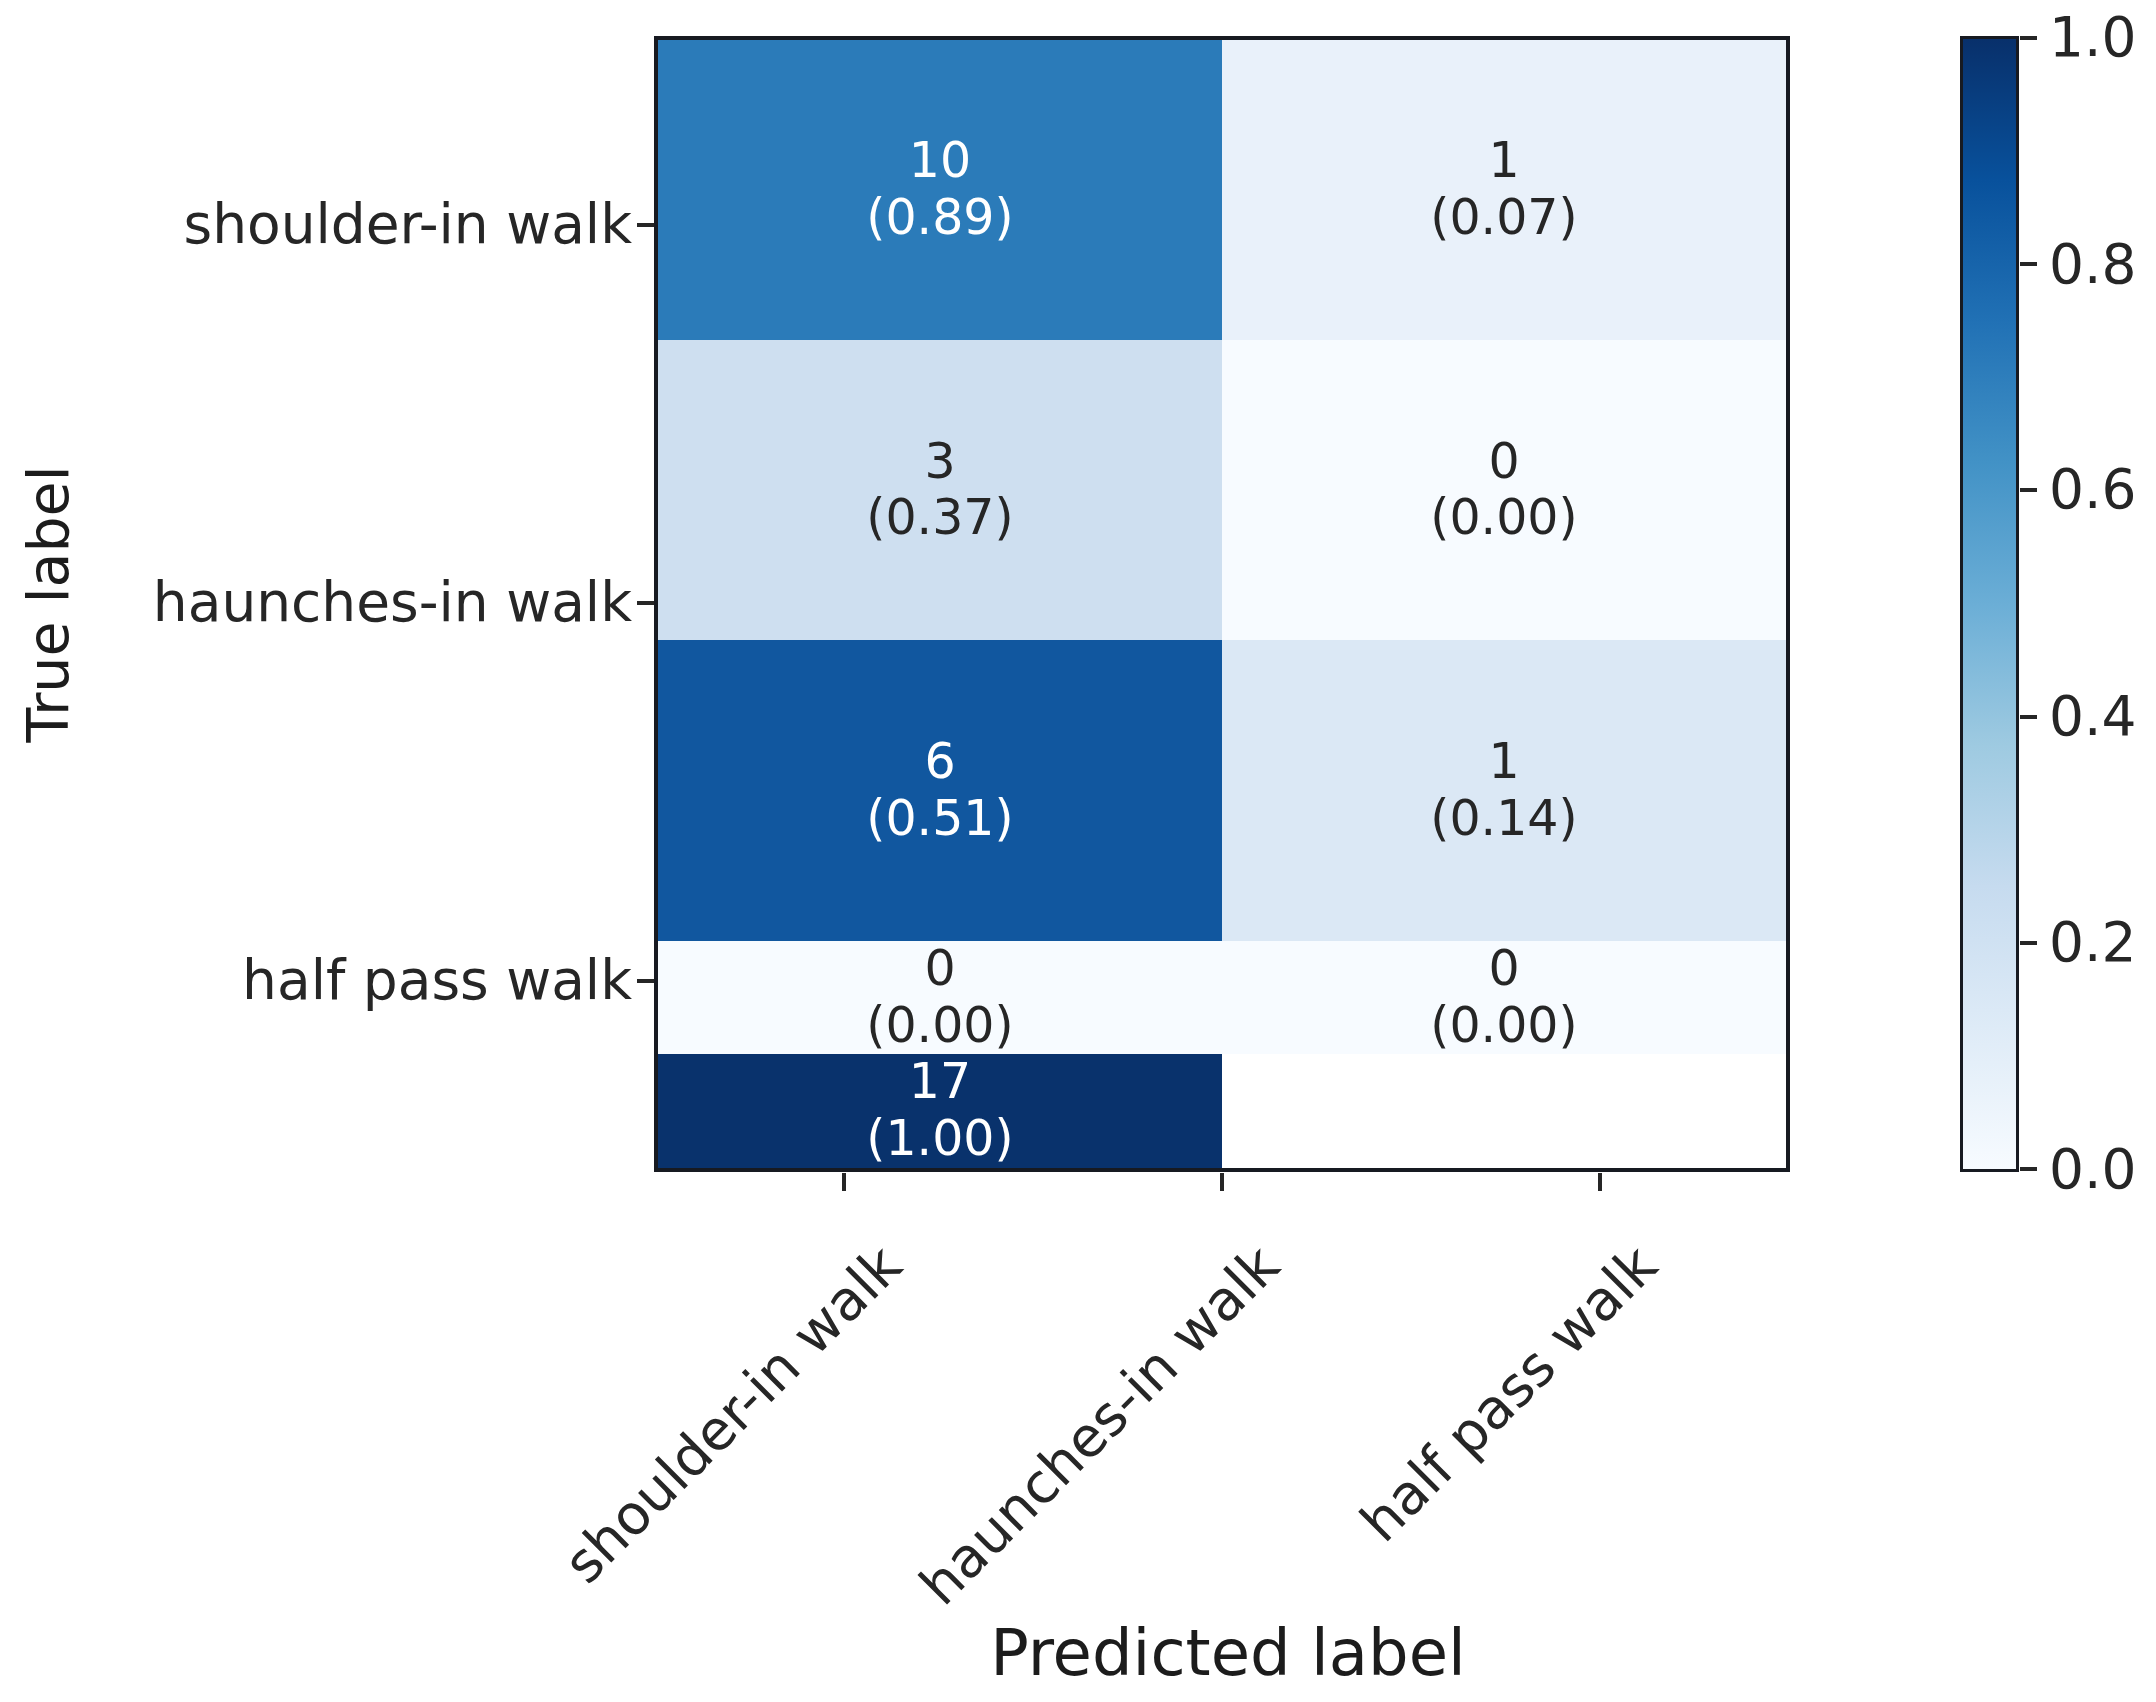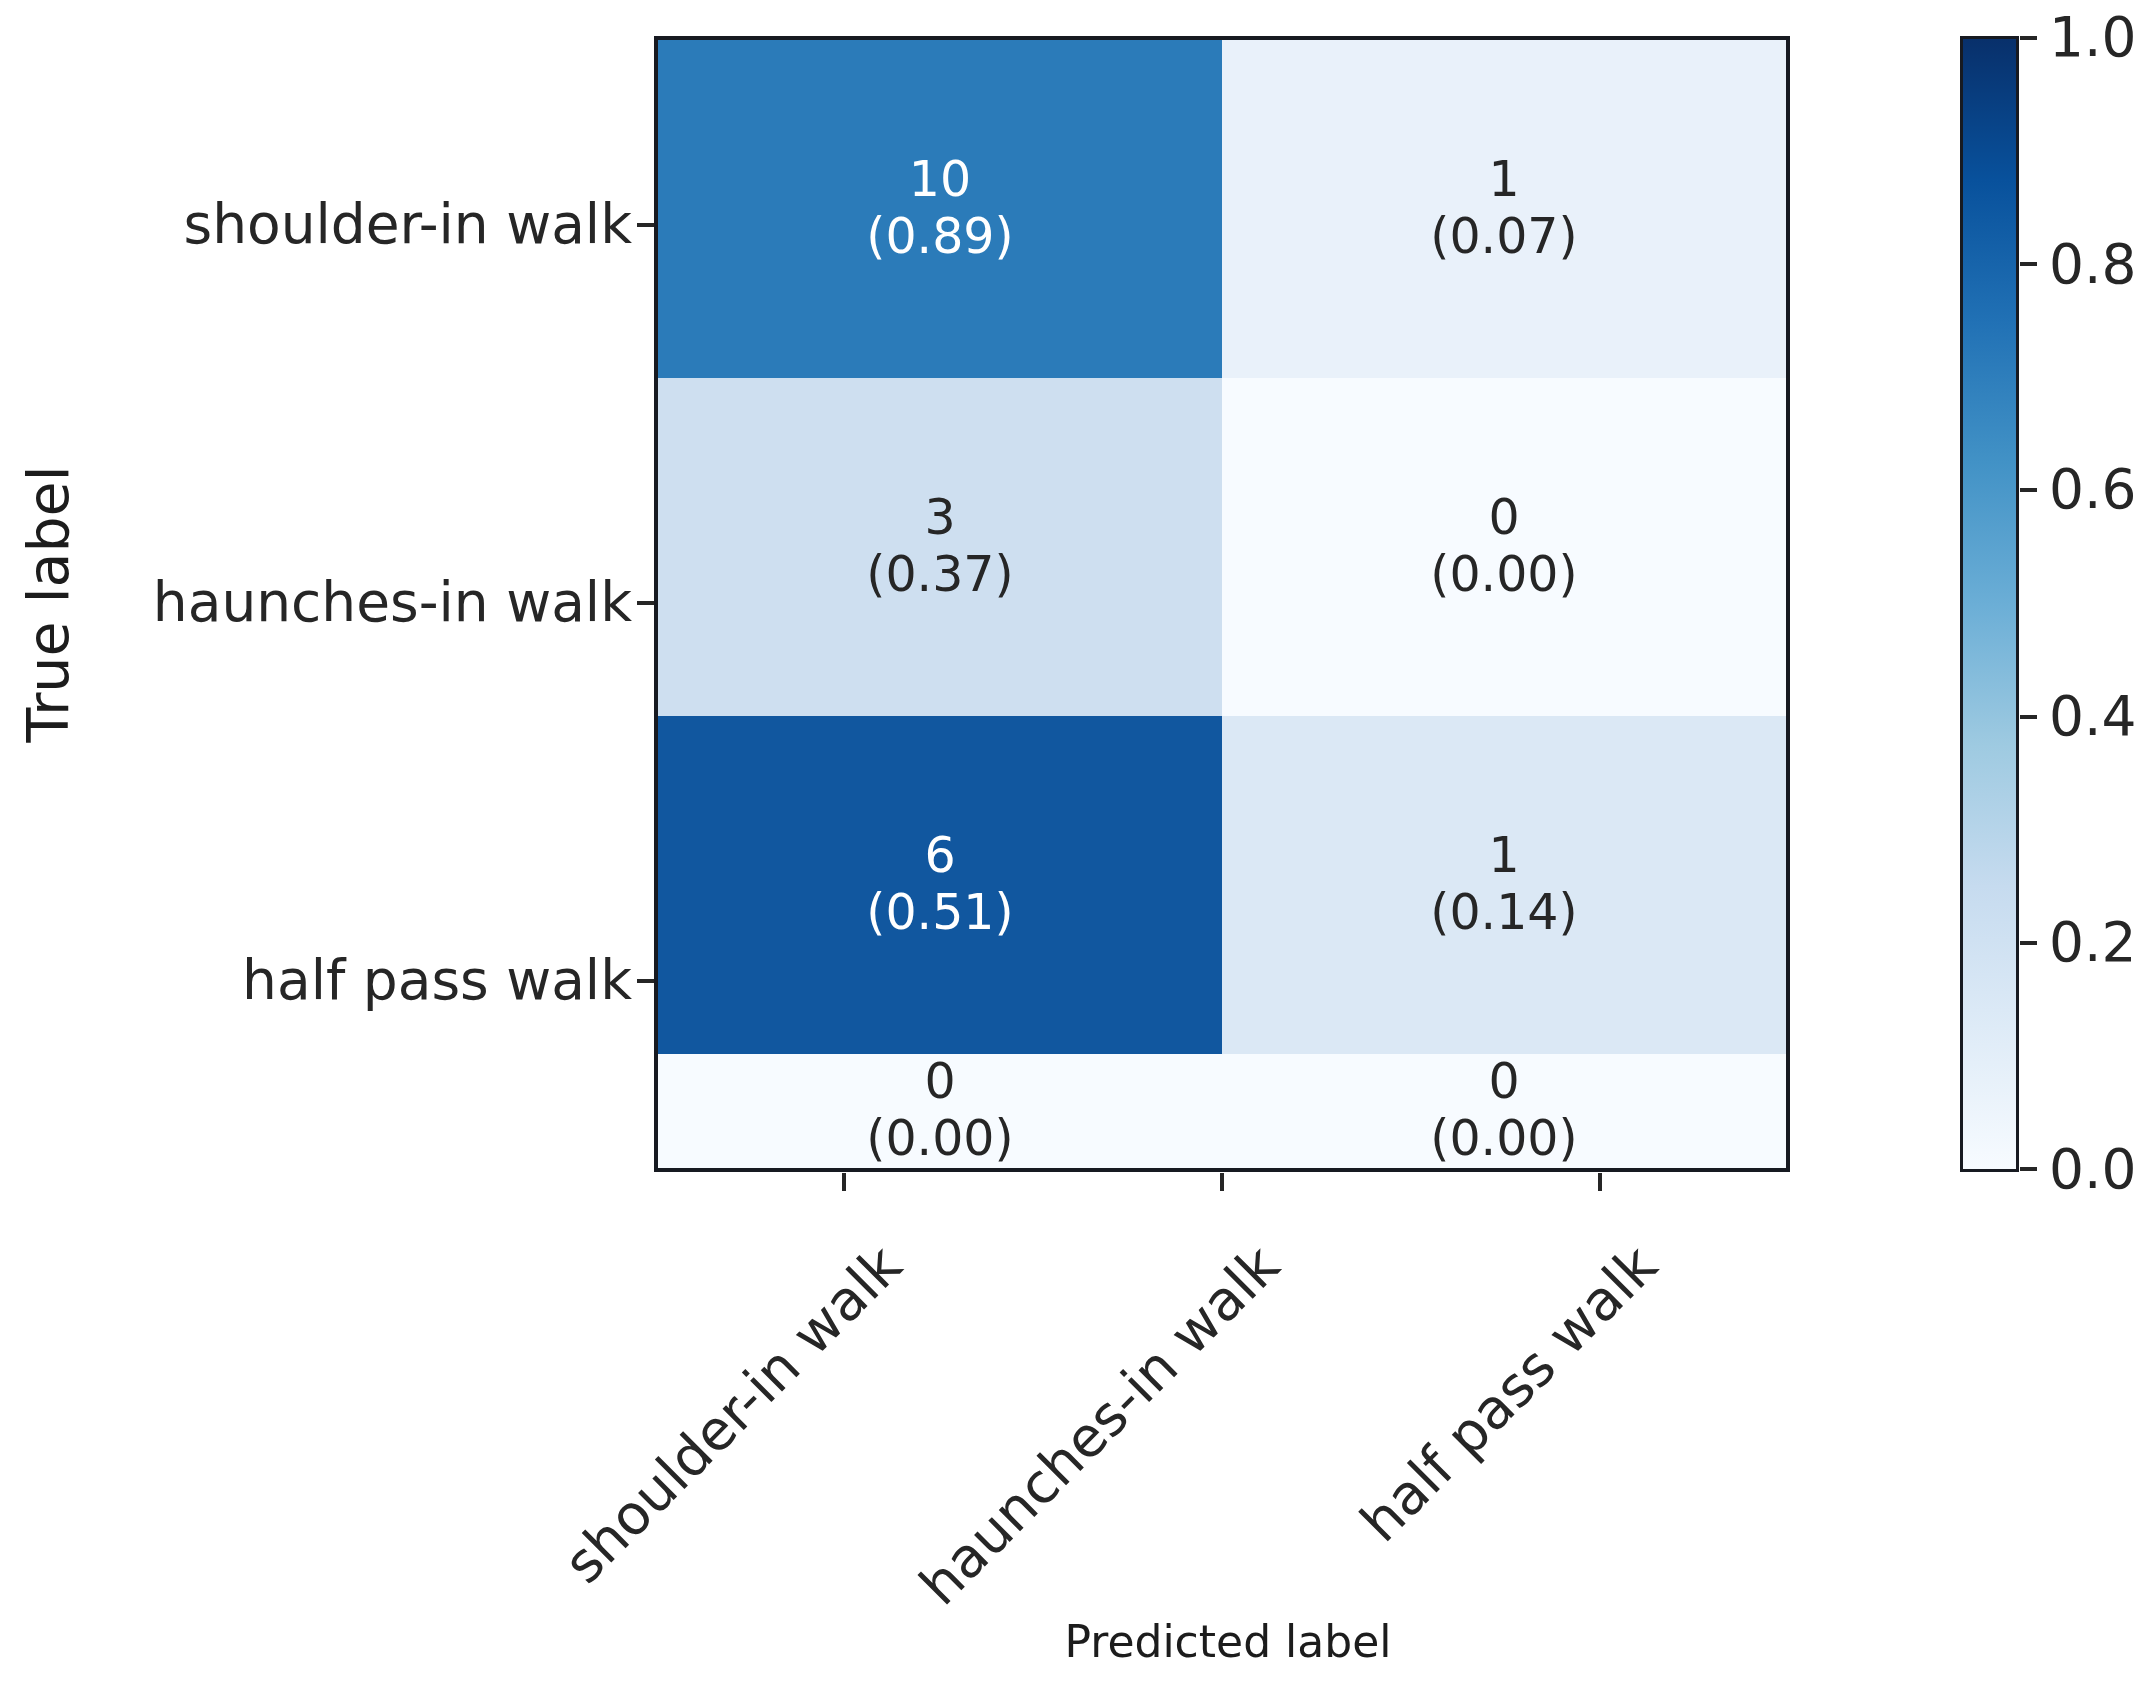--- a/index.html
+++ b/index.html
@@ -61,21 +61,21 @@
     white-space: nowrap;
     transform: rotate(-45deg);
     transform-origin: 100% 0%;
     text-align: right;
   }
   
   .xlabel {
     position: absolute;
     left: 733px; top: 1616px; width: 990px;
     text-align: center;
-    font-size: 44px;
+    font-size: 64px;
     color: #1c1c1c;
   }
   .ylabel {
     position: absolute;
     left: 48px; top: 604px;
     transform: translate(-50%, -50%) rotate(-90deg);
     font-size: 57px;
     color: #1c1c1c;
     white-space: nowrap;
   }
@@ -143,20 +143,24 @@
       <div>(0.14)</div>
     </div>
     <div class="cell" style="background: rgb(247, 251, 255); color: rgb(38, 38, 38);">
       <div>0</div>
       <div>(0.00)</div>
     </div>
     <div class="cell" style="background: rgb(247, 251, 255); color: rgb(38, 38, 38);">
       <div>0</div>
       <div>(0.00)</div>
     </div>
+    <div class="cell" style="background: rgb(9, 50, 108); color: rgb(255, 255, 255);">
+      <div>17</div>
+      <div>(1.00)</div>
+    </div>
   </div>
 
   <div class="xtick-mark" style="left:842px"></div>
   <div class="xtick-mark" style="left:1220px"></div>
   <div class="xtick-mark" style="left:1598px"></div>
 
   <div class="xtick-label" style="right:1288px">shoulder-in walk</div>
   <div class="xtick-label" style="right:910px">haunches-in walk</div>
   <div class="xtick-label" style="right:532px">half pass walk</div>
 

